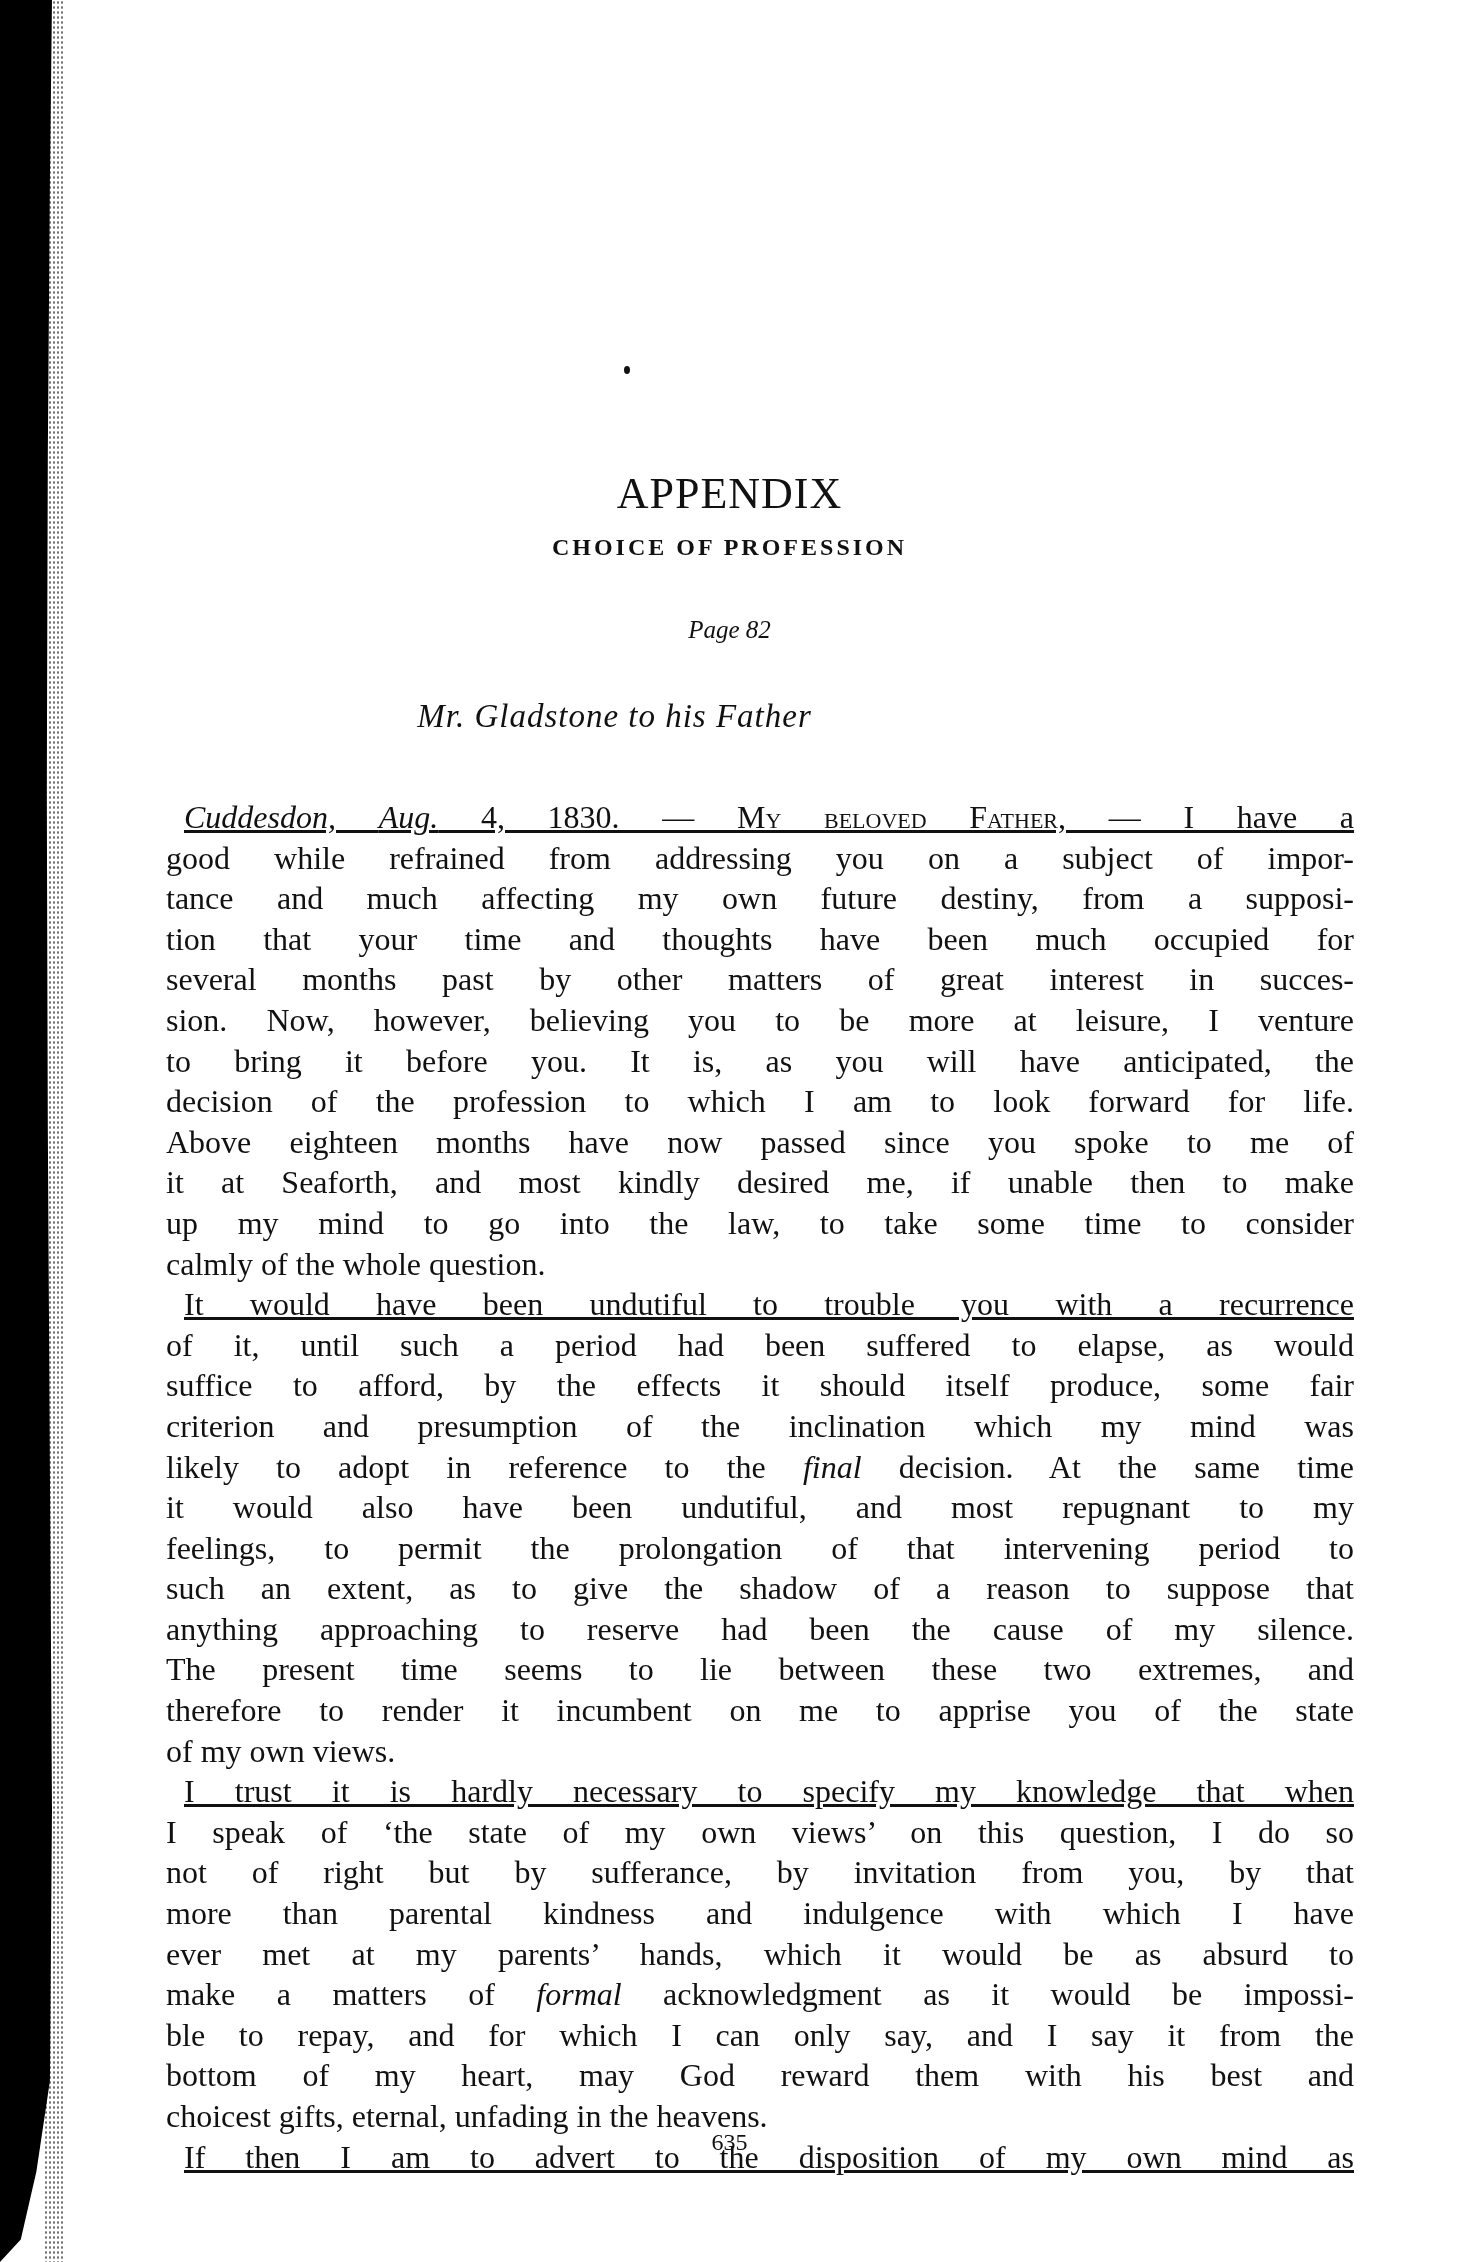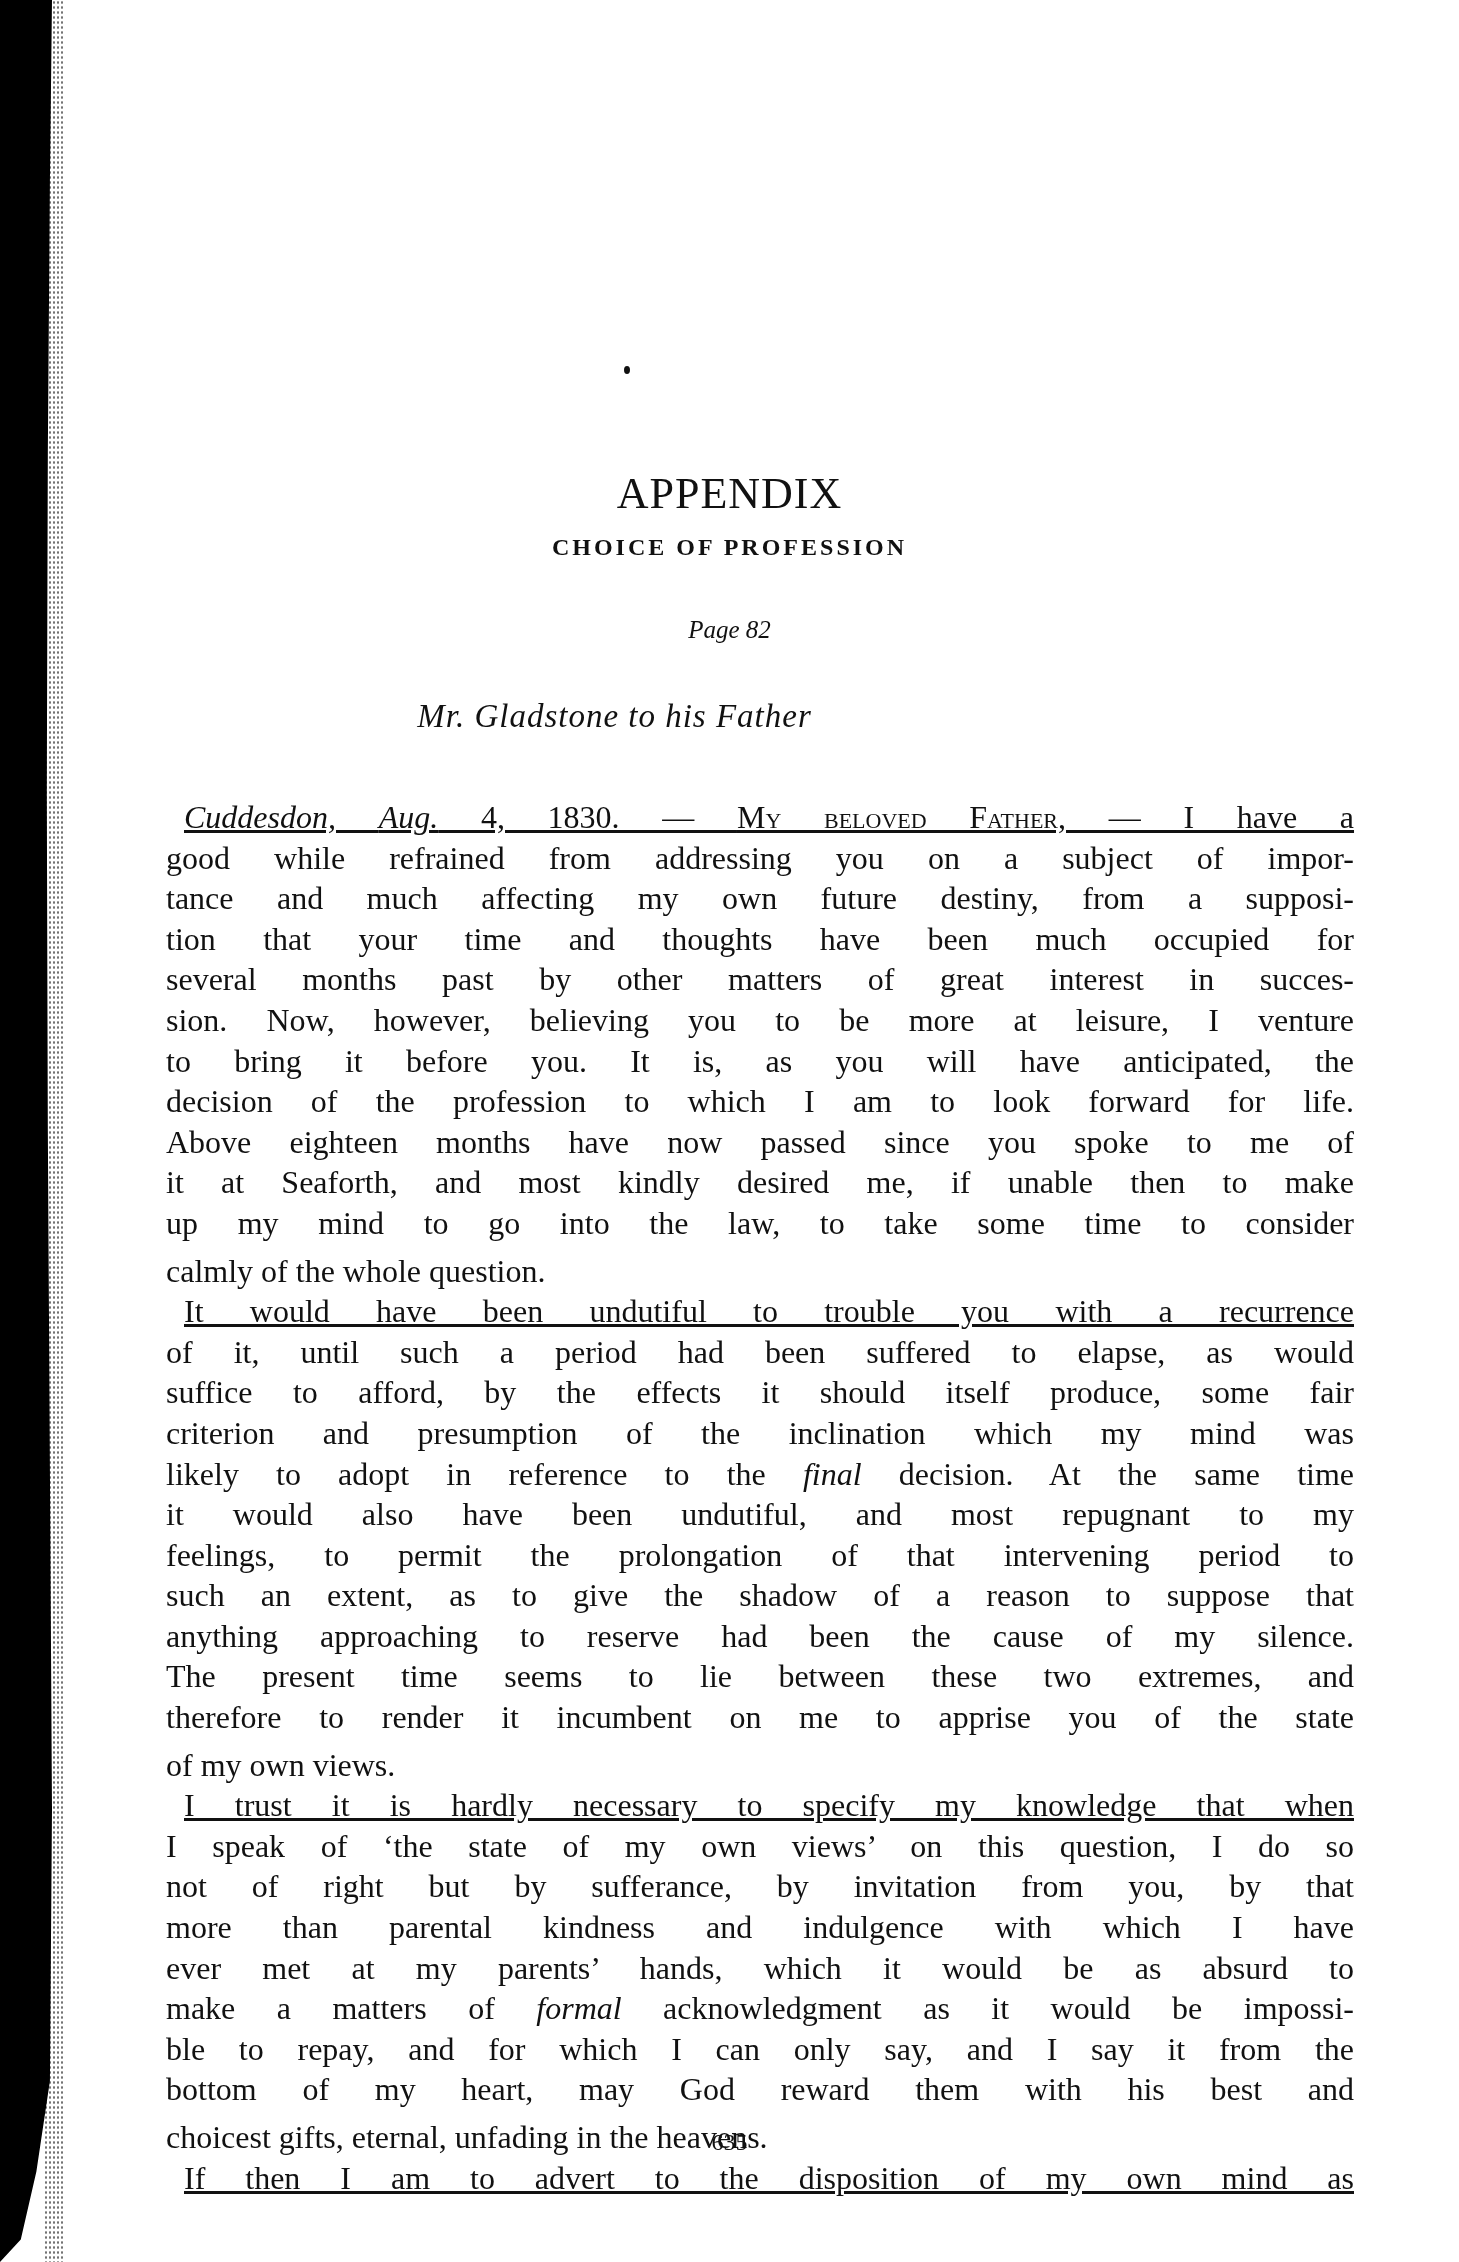--- a/index.html
+++ b/index.html
@@ -95,21 +95,20 @@
       height: 40.6px;
       line-height: 40.6px;
       font-size: 32px;
       text-align: justify;
       text-align-last: justify;
       white-space: nowrap;
       overflow: visible;
     }
     .line.last {
       text-align-last: left;
-      margin-top: 7px;
     }
     .line.indent {
       padding-left: 18px;
       text-decoration: underline;
     }
     .it { font-style: italic; }
     .sc { font-variant: small-caps; }
     .folio {
       position: absolute;
       left: 0;

